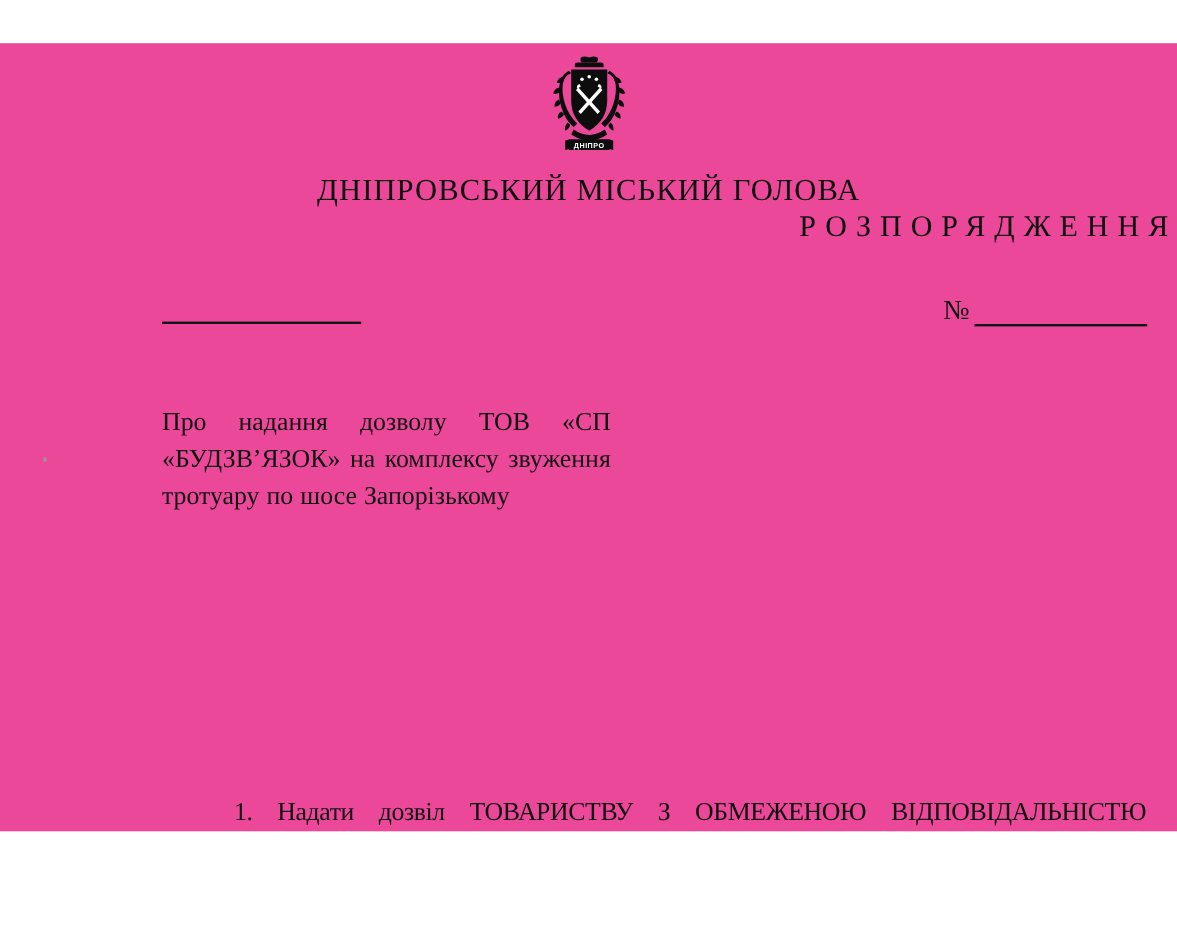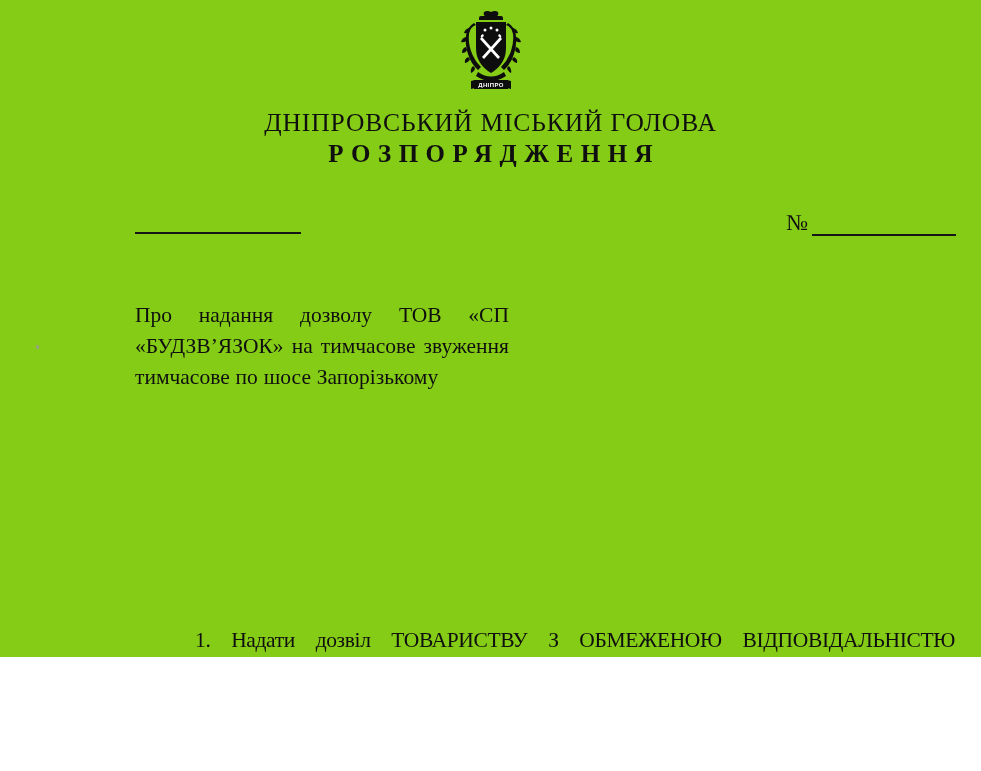--- a/index.html
+++ b/index.html
@@ -6,24 +6,25 @@
   html, body {
     margin: 0;
     padding: 0;
     background: #ffffff;
   }
 
   .page {
     position: relative;
     width: 981px;
     height: 657px;
-    background: #84cc16;
+    background: #ec4899;
     overflow: hidden;
     font-family: "Liberation Serif", "DejaVu Serif", serif;
     color: #111111;
+    margin-top: 36px;
     -webkit-font-smoothing: antialiased;
   }
 
   
   .emblem-wrap {
     position: absolute;
     left: 0;
     top: 10px;
     width: 981px;
     text-align: center;
@@ -47,24 +48,25 @@
   .heading-org {
     top: 108px;
     font-size: 25.5px;
     letter-spacing: 0.9px;
     line-height: 1.15;
     font-weight: 400;
   }
   .heading-type {
     top: 140px;
     font-size: 25px;
-    font-weight: 700;
+    font-weight: 400;
     letter-spacing: 7.5px;
     text-indent: 7.5px;
     line-height: 1.15;
+    text-align: right;
   }
 
   
   .rule {
     position: absolute;
     height: 0;
     border-top: 2px solid #161616;
   }
   .rule-date {
     left: 135px;
@@ -189,21 +191,21 @@
   <div class="doc-heading heading-org">ДНІПРОВСЬКИЙ МІСЬКИЙ ГОЛОВА</div>
 
   <div class="doc-heading heading-type">РОЗПОРЯДЖЕННЯ</div>
 
   <div class="rule rule-date"></div>
 
   <div class="number-sign">№</div>
 
   <div class="rule rule-number"></div>
 
-  <div class="subject">Про надання дозволу ТОВ «СП «БУДЗВ’ЯЗОК» на тимчасове звуження тимчасове по шосе Запорізькому</div>
+  <div class="subject">Про надання дозволу ТОВ «СП «БУДЗВ’ЯЗОК» на комплексу звуження тротуару по шосе Запорізькому</div>
 
 
   <div class="body-block para-2">
     <p class="tight">1. Надати дозвіл ТОВАРИСТВУ З ОБМЕЖЕНОЮ ВІДПОВІДАЛЬНІСТЮ «СПЕЦІАЛІЗОВАНЕ ПІДПРИЄМСТВО «БУДЗВ’ЯЗОК» на тимчасове звуження тротуару по шосе Запорізькому, у районі спортивного комплексу по просп. Богдана Хмельницького, 29 Д, для виконання робіт з будівництва кабельної лінії з 10.03.2021 до 03.04.2021.</p>
   </div>
 
   <div class="speck"></div>
 
 </div>
 

